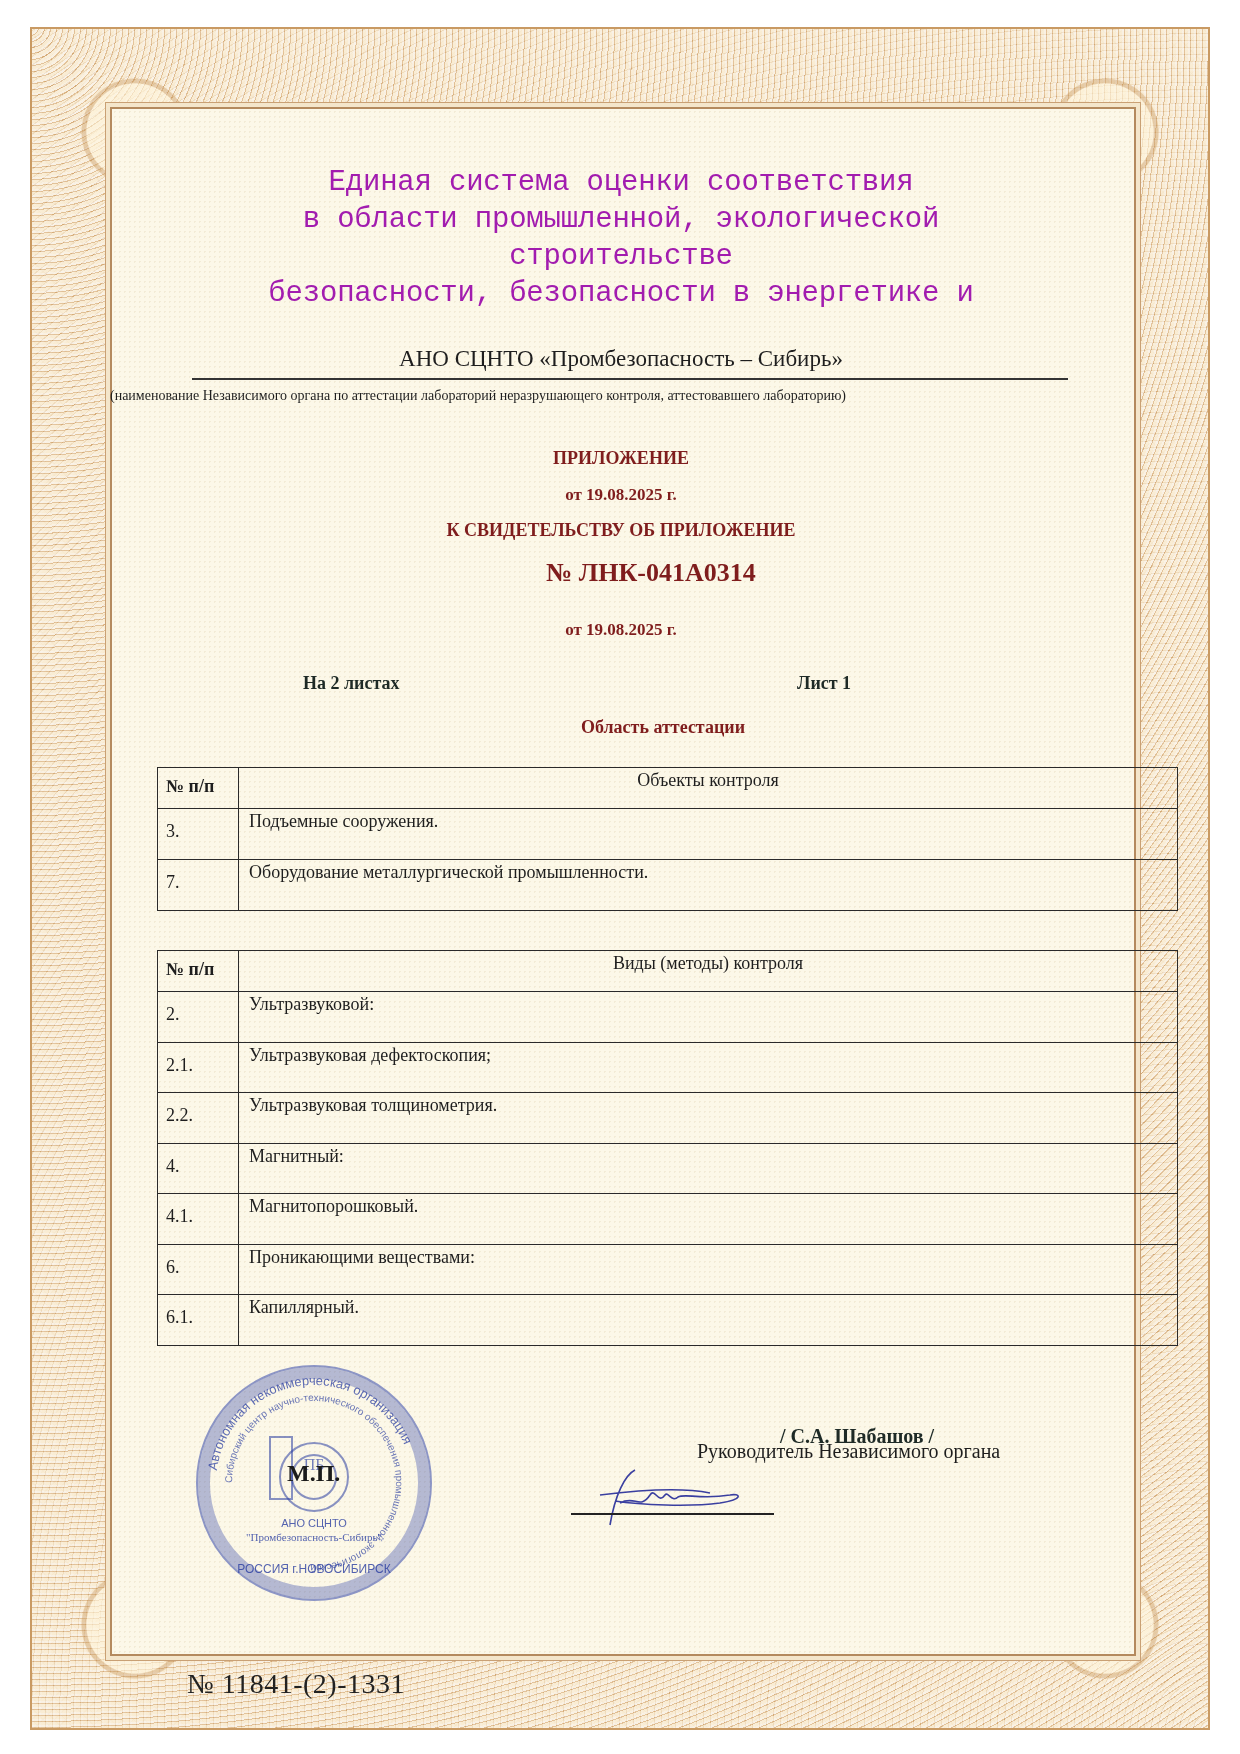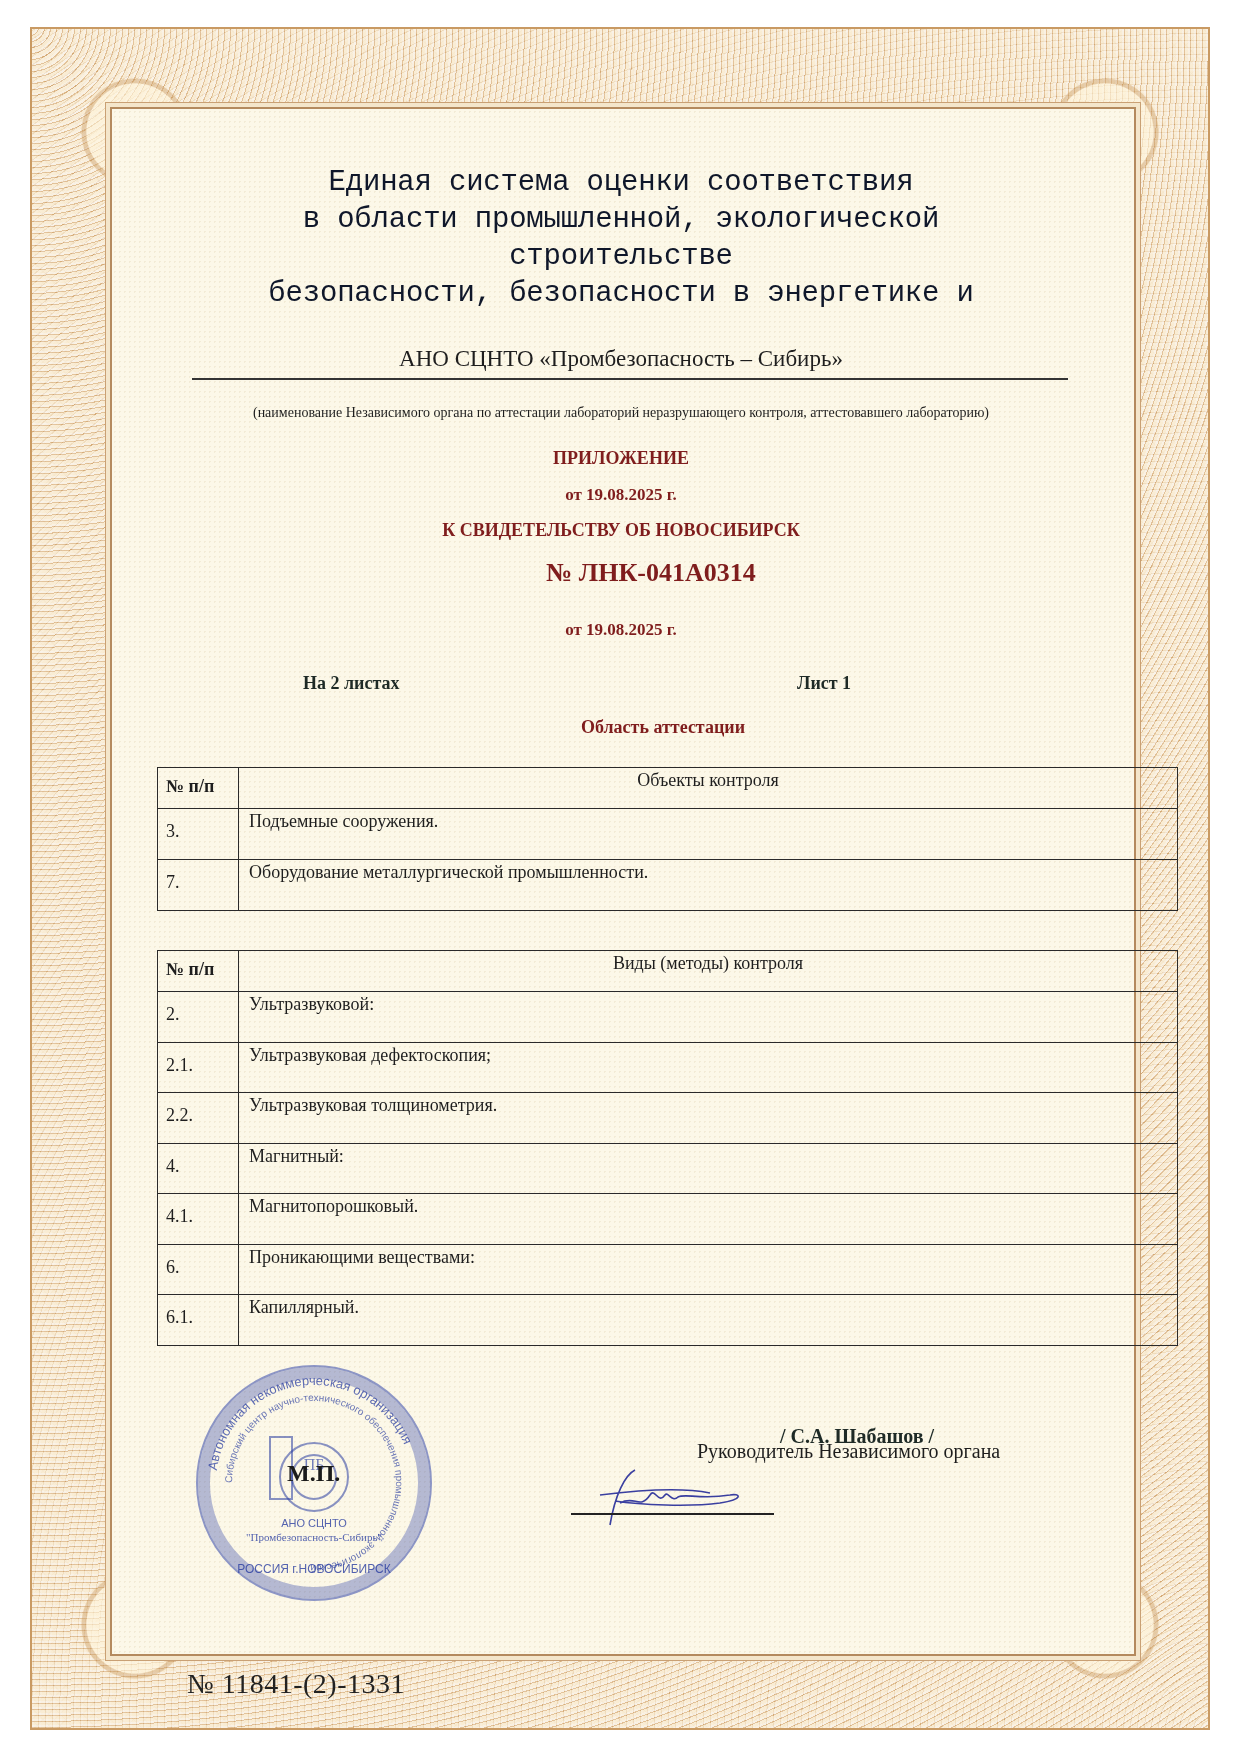--- a/index.html
+++ b/index.html
@@ -25,26 +25,26 @@
     position: absolute; left: 110px; top: 107px; width: 1022px; height: 1545px;
     background-color: #fcf8e8;
     background-image: radial-gradient(rgba(200,180,130,0.18) 1px, transparent 1px);
     background-size: 5px 5px;
     border: 2px solid #b48a5e;
     box-shadow: 0 0 0 4px #f4e6cb, 0 0 0 5px #c9a074;
   }
   .abs { position: absolute; }
   .mono-title {
     left: 110px; width: 1022px; top: 164px; text-align: center;
-    font-family: "Liberation Mono", monospace; font-size: 29px; line-height: 37px; color: #0f172a;
+    font-family: "Liberation Mono", monospace; font-size: 29px; line-height: 37px; color: #a21caf;
     letter-spacing: -0.2px;
   }
   .org-name { left: 110px; width: 1022px; top: 346px; text-align: center; font-size: 23px; }
   .org-line { left: 192px; top: 378px; width: 876px; height: 0; border-top: 2px solid #333; }
-  .org-caption { left: 110px; width: 1022px; top: 405px; text-align: center; font-size: 14px; }
+  .org-caption { left: 110px; width: 1022px; top: 388px; font-size: 14px; }
   .bold-center { left: 110px; width: 1022px; text-align: center; font-weight: bold; color: #7f1d1d; }
   .appendix { top: 448px; font-size: 18px; }
   .appendix-date { top: 485px; font-size: 17px; }
   .to-cert { top: 520px; font-size: 18px; }
   .cert-no { top: 558px; font-size: 26px; left: 140px; }
   .cert-date { top: 620px; font-size: 17px; }
   .sheets { top: 673px; left: 303px; font-size: 18px; font-weight: bold; color: #1e2a26; }
   .sheet-no { top: 673px; left: 797px; font-size: 18px; font-weight: bold; color: #1e2a26; }
   .scope { top: 717px; font-size: 18px; margin-left: 42px; }
   table.grid {
@@ -93,21 +93,21 @@
   <div>строительстве</div>
   <div>безопасности, безопасности в энергетике и</div>
 </div>
 
 <div class="abs org-name">АНО СЦНТО «Промбезопасность – Сибирь»</div>
 <div class="abs org-line"></div>
 <div class="abs org-caption">(наименование Независимого органа по аттестации лабораторий неразрушающего контроля, аттестовавшего лабораторию)</div>
 
 <div class="abs bold-center appendix">ПРИЛОЖЕНИЕ</div>
 <div class="abs bold-center appendix-date">от 19.08.2025 г.</div>
-<div class="abs bold-center to-cert">К СВИДЕТЕЛЬСТВУ ОБ НОВОСИБИРСК</div>
+<div class="abs bold-center to-cert">К СВИДЕТЕЛЬСТВУ ОБ ПРИЛОЖЕНИЕ</div>
 <div class="abs bold-center cert-no">№ ЛНК-041А0314</div>
 <div class="abs bold-center cert-date">от 19.08.2025 г.</div>
 
 <div class="abs sheets">На 2 листах</div>
 <div class="abs sheet-no">Лист 1</div>
 
 <div class="abs bold-center scope">Область аттестации</div>
 
 <table class="grid" id="t1">
   <tbody>

